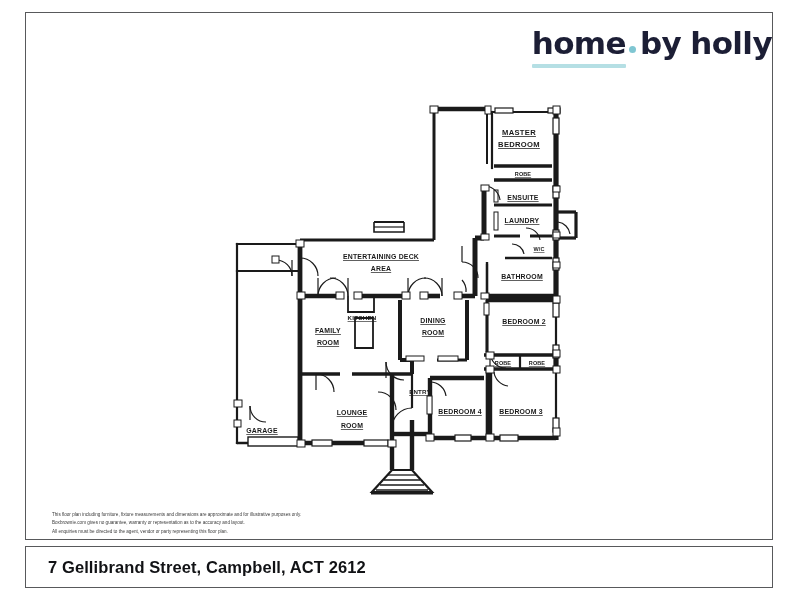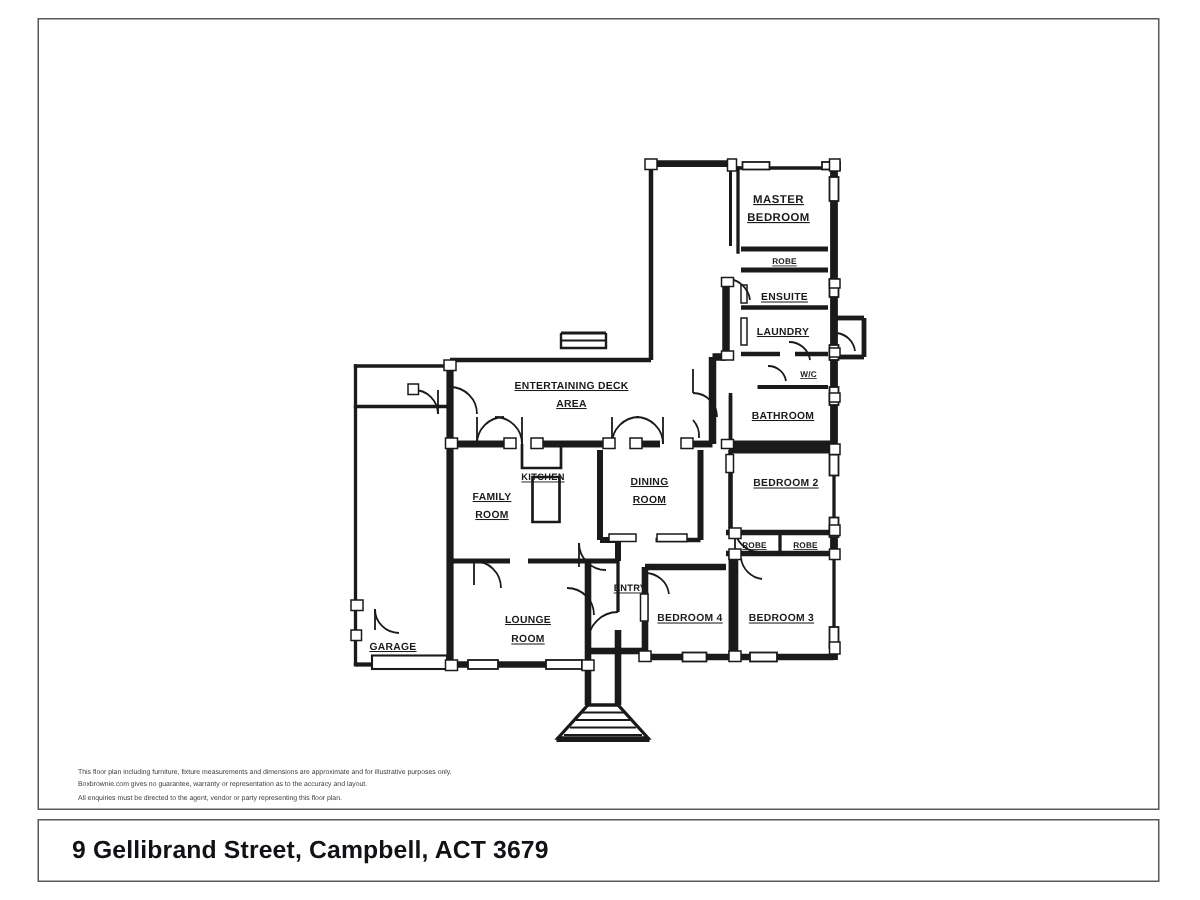--- a/index.html
+++ b/index.html
@@ -143,20 +143,28 @@
   .rm-label.sz8  { font-size: 6.2px; letter-spacing: 0.2px; }
   .rm-label.sz7  { font-size: 5.5px; letter-spacing: 0.1px; }
 </style>
 </head>
 <body>
 
 <div id="page">
 
   <div class="plan-card"></div>
 
+  <div class="brand">
+    <div class="brand-inner">
+      <span class="brand-home">home</span>
+      <span class="brand-dot"></span>
+      <span class="brand-by">by</span>
+      <span class="brand-holly">holly</span>
+    </div>
+  </div>
 
   <div class="plan-svg-wrap">
     <svg width="748" height="528" viewBox="25 12 748 528" xmlns="http://www.w3.org/2000/svg">
 
       <g stroke="#1a1a1a" fill="none" stroke-linecap="square">
 
         <path d="M237,244 L237,443" stroke-width="2.2"></path>
         <path d="M237,244 L300,244" stroke-width="2.2"></path>
         <path d="M237,271 L300,271" stroke-width="2.2"></path>
         <path d="M237,443 L300,443" stroke-width="2.2"></path>
@@ -418,16 +426,16 @@
     </svg>
   </div>
 
   <div class="disclaimer">
     <div>This floor plan including furniture, fixture measurements and dimensions are approximate and for illustrative purposes only.</div>
     <div>Boxbrownie.com gives no guarantee, warranty or representation as to the accuracy and layout.</div>
     <div>All enquiries must be directed to the agent, vendor or party representing this floor plan.</div>
   </div>
 
   <div class="address-card">
-    <div class="address-text">9 Gellibrand Street, Campbell, ACT 3679</div>
+    <div class="address-text">7 Gellibrand Street, Campbell, ACT 2612</div>
   </div>
 
 </div>
 
 </body></html>

